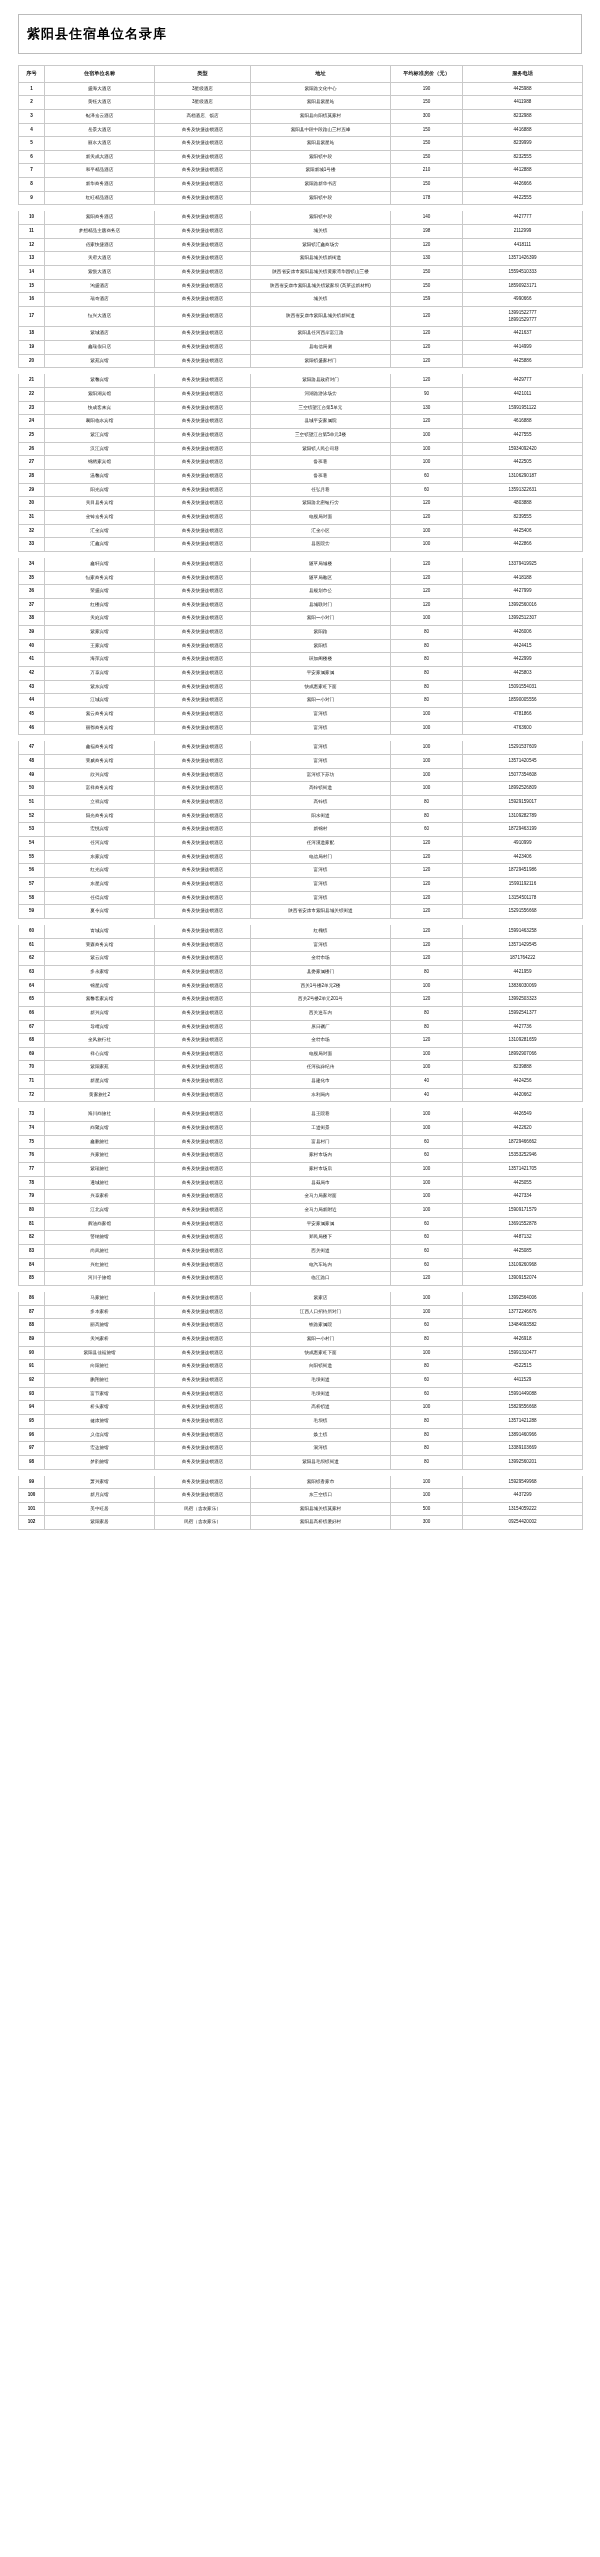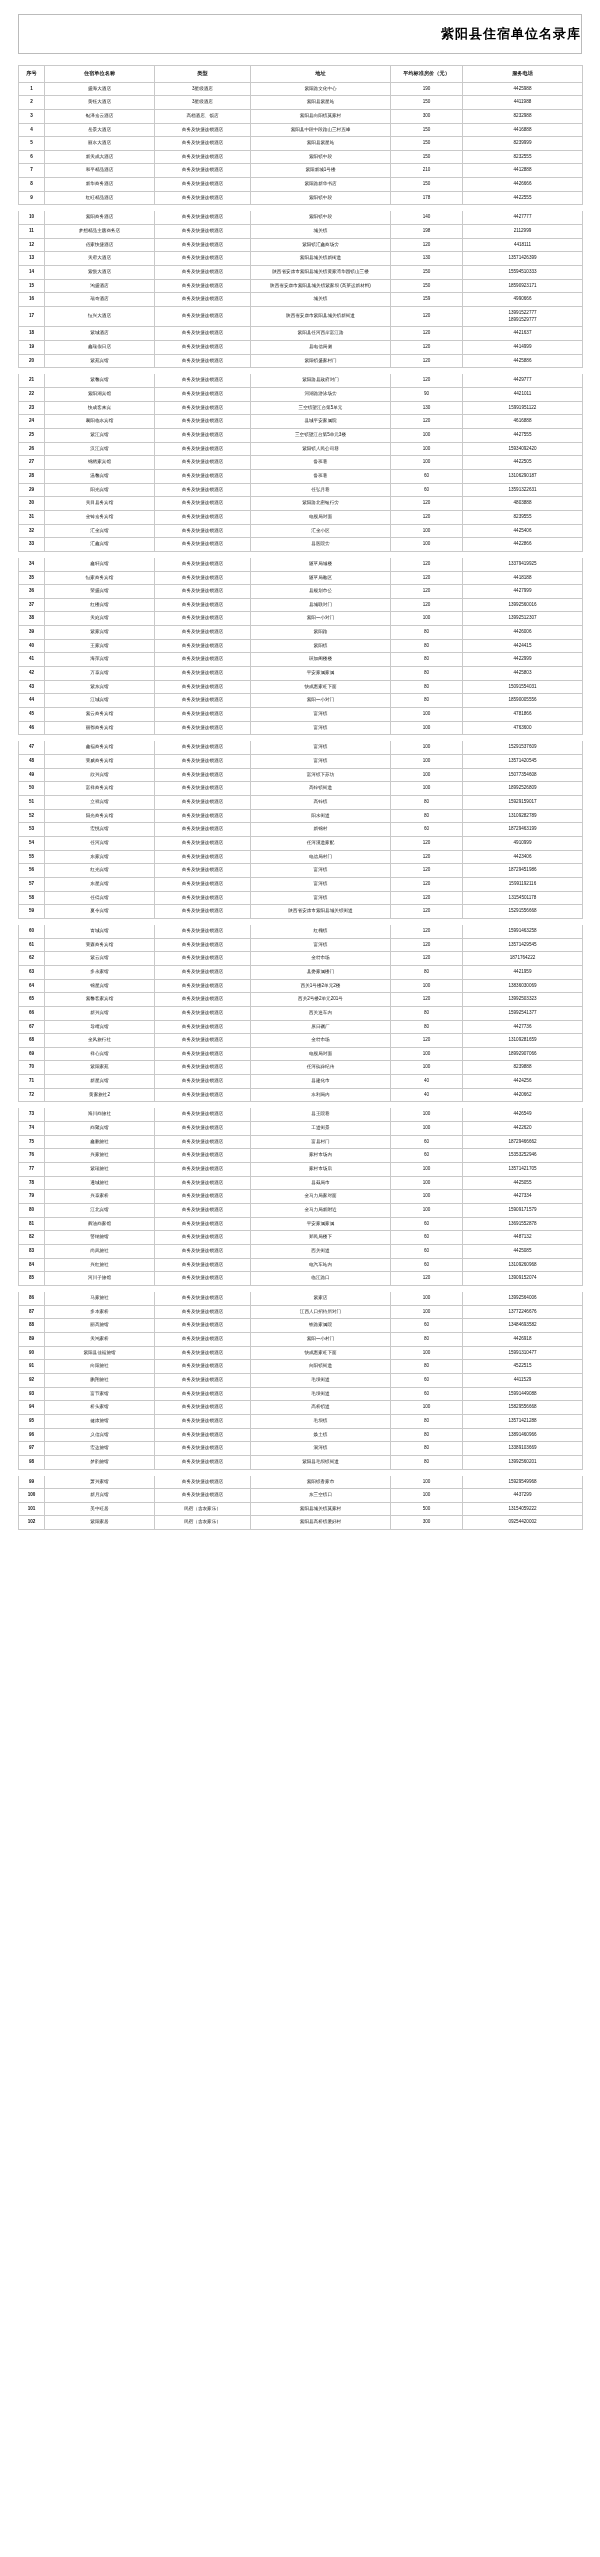--- a/index.html
+++ b/index.html
@@ -10,21 +10,21 @@
     -webkit-font-smoothing:antialiased;
   }
   .page{
     width:600px;
     box-sizing:border-box;
     padding:14px 18px 18px 18px;
   }
   .title-box{
     border:1px solid #bbb;
     padding:10px 0 10px 8px;
-    text-align:right;
+    text-align:left;
     margin-bottom:11px;
   }
   .title-box .title{
     font-size:13px;
     font-weight:bold;
     letter-spacing:1px;
   }
   table{
     border-collapse:collapse;
     width:100%;

